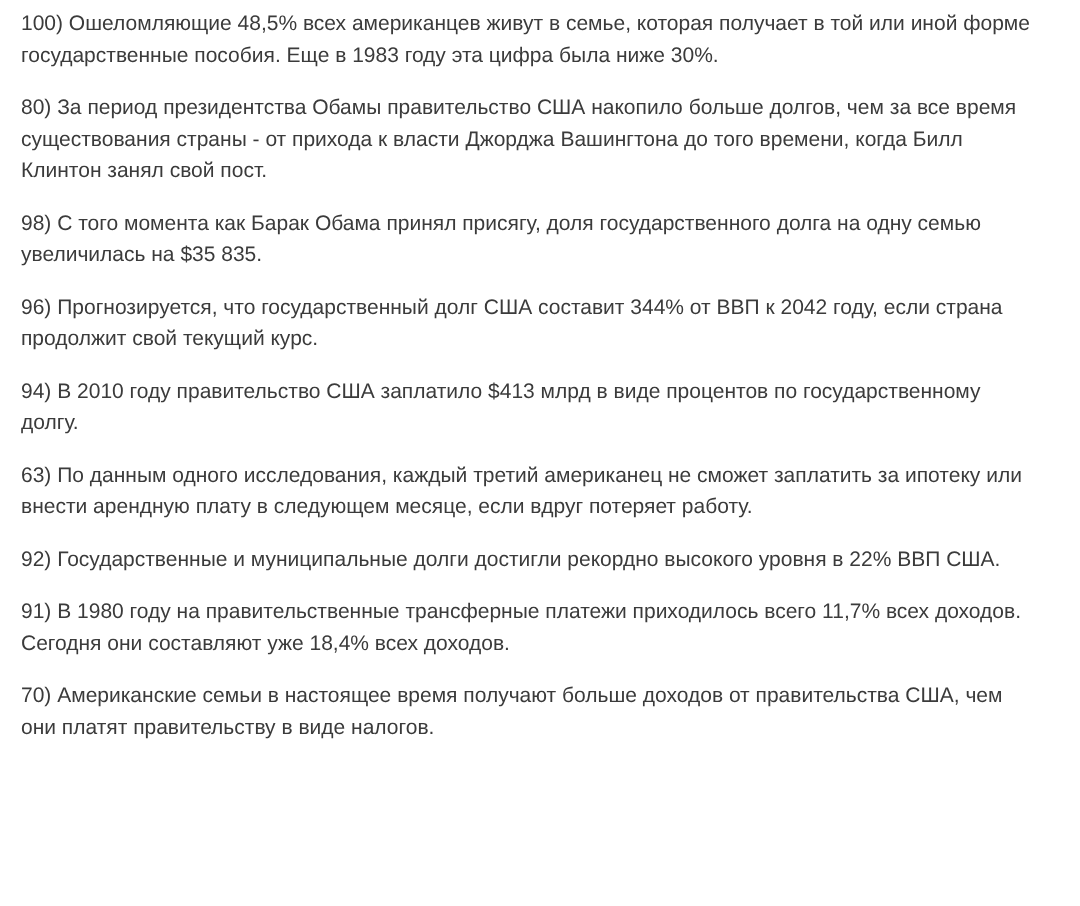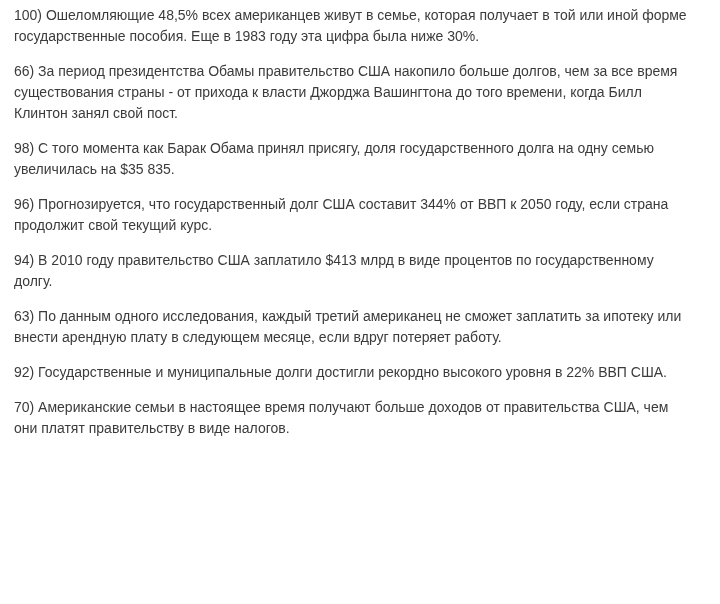--- a/index.html
+++ b/index.html
@@ -25,20 +25,21 @@
   .article p {
     margin: 0 16px 14px 0;
     padding: 0;
   }
 </style>
 </head>
 <body>
 
 <div class="article">
   <p>100) Ошеломляющие 48,5% всех американцев живут в семье, которая получает в той или иной форме государственные пособия. Еще в 1983 году эта цифра была ниже 30%.</p>
-  <p>66) За период президентства Обамы правительство США накопило больше долгов, чем за все время существования страны - от прихода к власти Джорджа Вашингтона до того времени, когда Билл Клинтон занял свой пост.</p>
+  <p>80) За период президентства Обамы правительство США накопило больше долгов, чем за все время существования страны - от прихода к власти Джорджа Вашингтона до того времени, когда Билл Клинтон занял свой пост.</p>
   <p>98) С того момента как Барак Обама принял присягу, доля государственного долга на одну семью увеличилась на $35 835.</p>
-  <p>96) Прогнозируется, что государственный долг США составит 344% от ВВП к 2050 году, если страна продолжит свой текущий курс.</p>
+  <p>96) Прогнозируется, что государственный долг США составит 344% от ВВП к 2042 году, если страна продолжит свой текущий курс.</p>
   <p>94) В 2010 году правительство США заплатило $413 млрд в виде процентов по государственному долгу.</p>
   <p>63) По данным одного исследования, каждый третий американец не сможет заплатить за ипотеку или внести арендную плату в следующем месяце, если вдруг потеряет работу.</p>
   <p>92) Государственные и муниципальные долги достигли рекордно высокого уровня в 22% ВВП США.</p>
+  <p>91) В 1980 году на правительственные трансферные платежи приходилось всего 11,7% всех доходов. Сегодня они составляют уже 18,4% всех доходов.</p>
   <p>70) Американские семьи в настоящее время получают больше доходов от правительства США, чем они платят правительству в виде налогов.</p>
 </div>
 
 </body></html>

